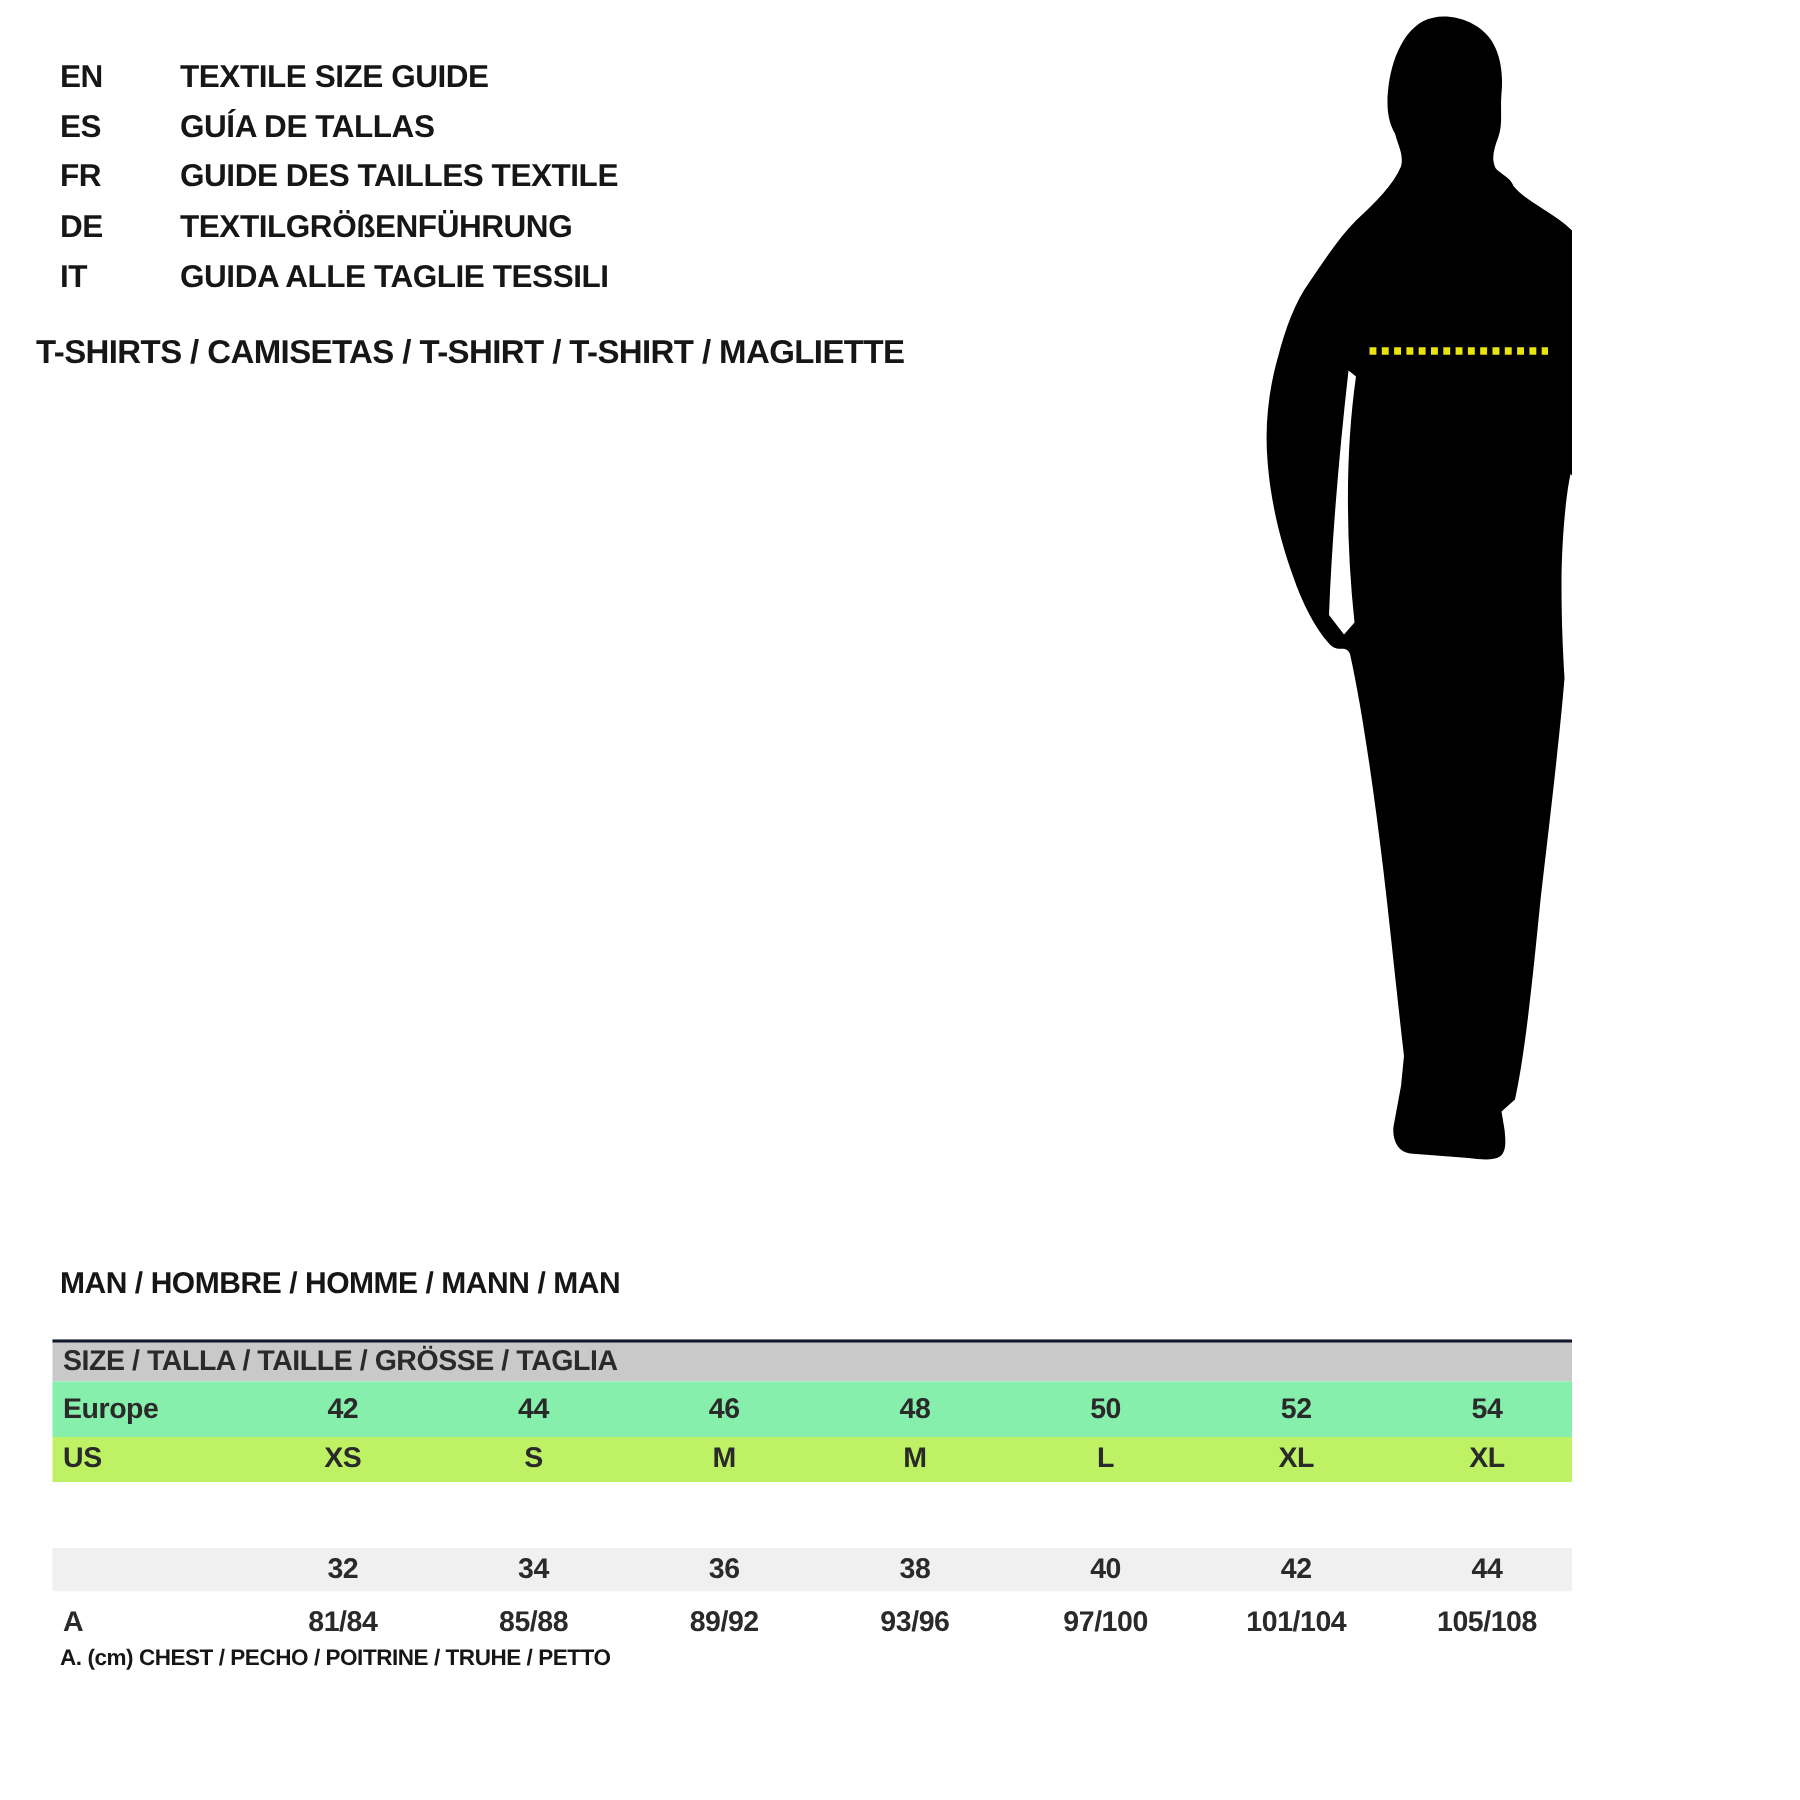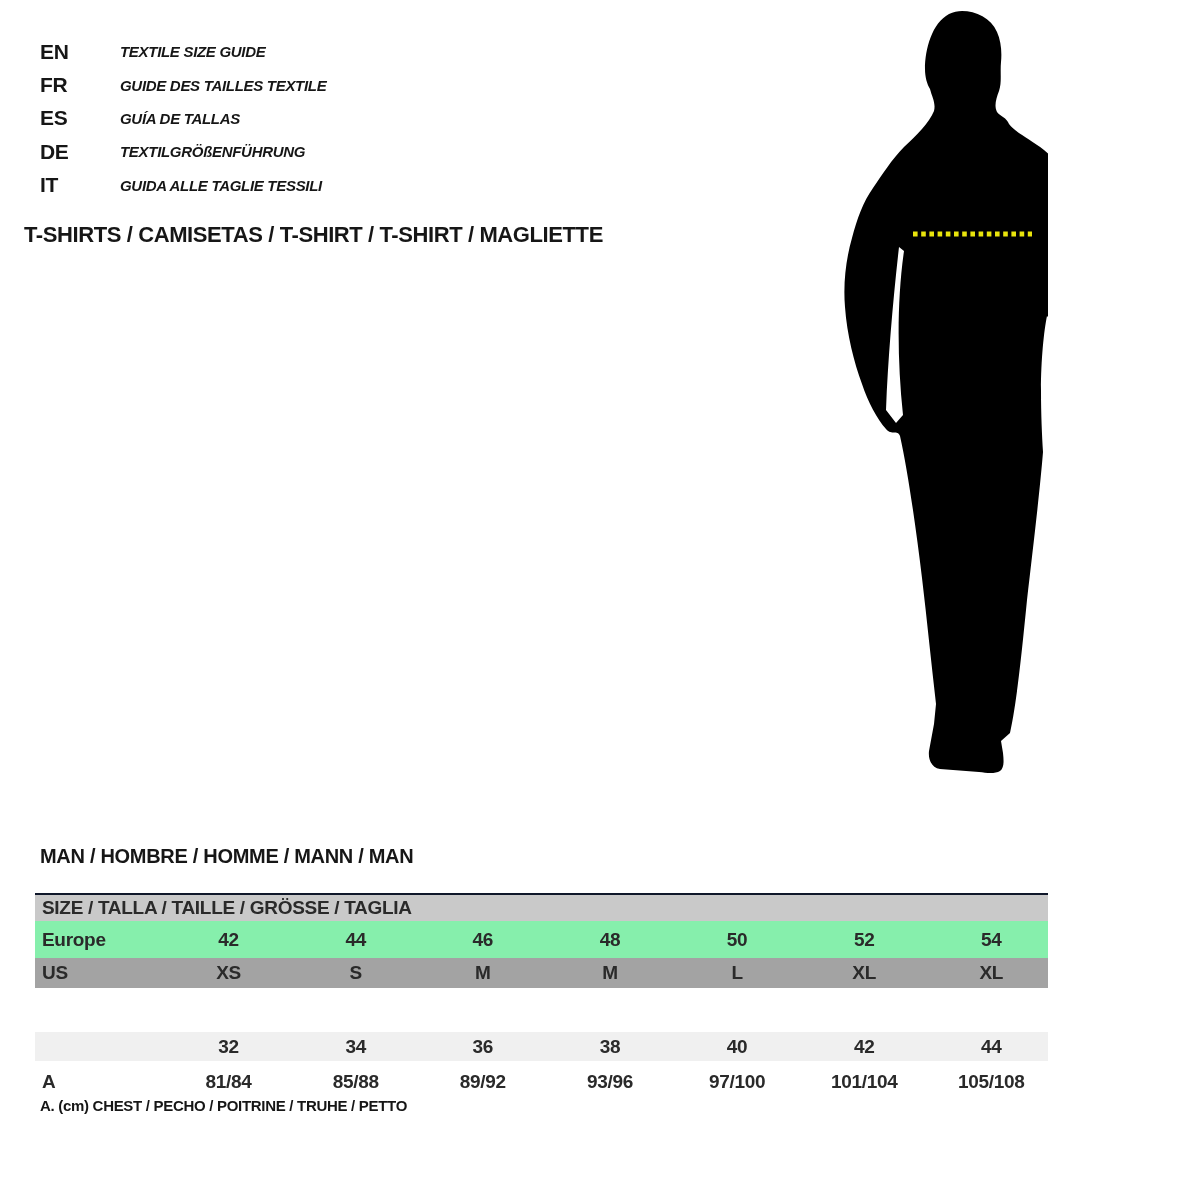--- a/index.html
+++ b/index.html
@@ -6,66 +6,66 @@
   html,body { background:#ffffff; }
   .canvas {
     position:relative; width:1048px; height:1200px; background:#ffffff;
     font-family:"Liberation Sans", sans-serif; color:#161616; overflow:hidden;
   }
 
   
   .lang-block { position:absolute; left:40px; top:35px; }
   .lang-row { display:flex; height:33.4px; align-items:center; }
   .lang-code { width:80px; font-size:21px; font-weight:700; letter-spacing:-0.3px; }
-  .lang-label { font-size:15px; font-weight:700; letter-spacing:-0.3px; white-space:nowrap;font-style:italic; }
+  .lang-label { font-size:21px; font-weight:700; letter-spacing:-0.3px; white-space:nowrap; }
 
   
   .category-block { position:absolute; left:24px; top:219px; }
   .category-line { font-size:22px; font-weight:700; letter-spacing:-0.4px; line-height:32px; white-space:nowrap; }
 
   
   .figure-svg { position:absolute; left:820px; top:0px; width:340px; height:790px; }
   .measure-label { position:absolute; left:1121px; top:220px; font-size:23px; font-weight:700; }
 
   
   .section-title { position:absolute; left:40px; top:845px; font-size:20px; font-weight:700; letter-spacing:-0.3px; }
 
   .size-table { position:absolute; left:35px; top:893px; width:1147px; }
   .table-header-bar {
     height:28px; background:#c9c9c9; border-top:2px solid #0f172a;
     font-size:19px; font-weight:700; letter-spacing:-0.3px;
     line-height:26px; padding-left:7px; color:#2a2a2a;
   }
   .trow { display:grid; grid-template-columns:130px repeat(8, 1fr); align-items:center; }
   .r-europe { height:37px; background:#86efac; }
-  .r-us     { height:30px; background:#a3a3a3; }
+  .r-us     { height:30px; background:#bef264; }
   .r-num    { height:29px; background:#f0f0f0;margin-top:44px; }
   .r-a      { height:41px; background:#ffffff; }
   .tlabel { padding-left:7px; font-size:19px; font-weight:700; letter-spacing:-0.3px; color:#2a2a2a; }
   .tcell  { text-align:center; font-size:19px; font-weight:700; letter-spacing:-0.3px; color:#2a2a2a; }
 
   .footnote { position:absolute; left:40px; top:1097px; font-size:15px; font-weight:700; letter-spacing:-0.3px; }
 </style>
 </head>
 <body>
 
 <div class="canvas">
 
   <div class="lang-block">
     <div class="lang-row">
       <span class="lang-code">EN</span>
       <span class="lang-label">TEXTILE SIZE GUIDE</span>
     </div>
     <div class="lang-row">
+      <span class="lang-code">ES</span>
+      <span class="lang-label">GUÍA DE TALLAS</span>
+    </div>
+    <div class="lang-row">
       <span class="lang-code">FR</span>
       <span class="lang-label">GUIDE DES TAILLES TEXTILE</span>
-    </div>
-    <div class="lang-row">
-      <span class="lang-code">ES</span>
-      <span class="lang-label">GUÍA DE TALLAS</span>
     </div>
     <div class="lang-row">
       <span class="lang-code">DE</span>
       <span class="lang-label">TEXTILGRÖßENFÜHRUNG</span>
     </div>
     <div class="lang-row">
       <span class="lang-code">IT</span>
       <span class="lang-label">GUIDA ALLE TAGLIE TESSILI</span>
     </div>
   </div>

